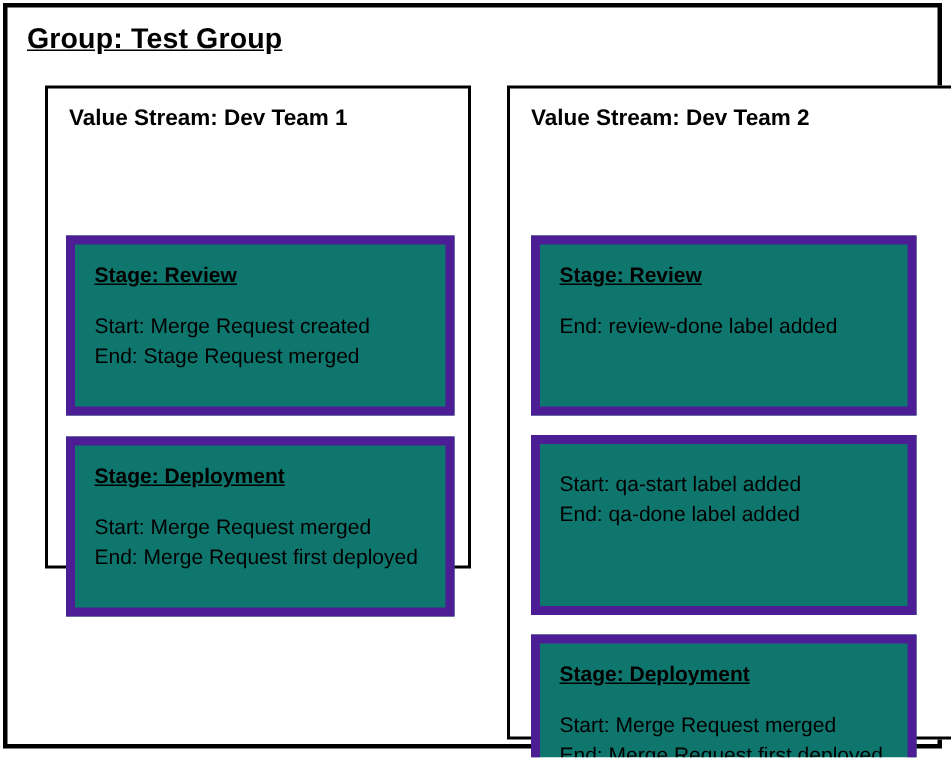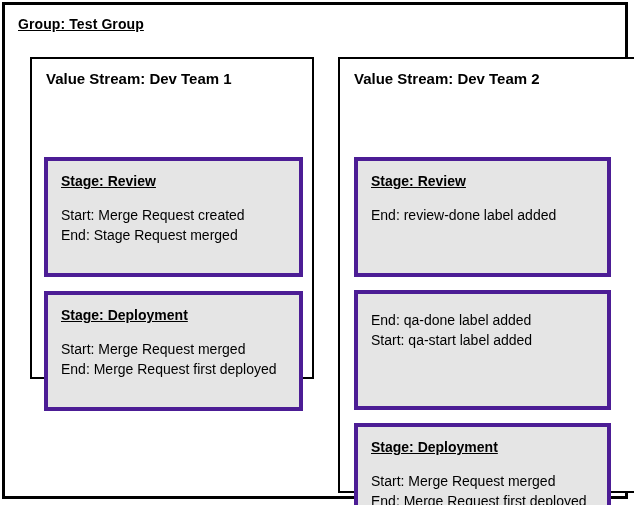--- a/index.html
+++ b/index.html
@@ -24,21 +24,21 @@
     width: 626px;
     height: 497px;
     border: 3px solid #000000;
     box-sizing: border-box;
     background: #ffffff;
   }
   .group-title {
     position: absolute;
     left: 13px;
     top: 11px;
-    font-size: 14px;
+    font-size: 19px;
     font-weight: bold;
     color: #000000;
     text-decoration: underline;
     letter-spacing: 0.1px;
     white-space: nowrap;
   }
   .stream {
     position: absolute;
     border: 2px solid #000000;
     box-sizing: border-box;
@@ -61,23 +61,23 @@
     position: absolute;
     left: 14px;
     top: 11px;
     font-size: 15px;
     font-weight: bold;
     color: #000000;
     white-space: nowrap;
   }
   .stage {
     position: absolute;
-    border: 4px solid #4c1d95;
+    border: 6px solid #4c1d95;
     box-sizing: border-box;
-    background: #e5e5e5;
+    background: #0f766e;
     left: 12px;
     width: 259px;
   }
   .stream-2 .stage {
     left: 14px;
     width: 257px;
   }
   .stage-title {
     font-size: 14px;
     font-weight: bold;
@@ -129,22 +129,22 @@
 
       <div class="stage" style="top:98px;height:120px;">
         <div class="stage-title">Stage: Review</div>
         <div class="stage-lines">
           <span class="stage-line">End: review-done label added</span>
         </div>
       </div>
 
       <div class="stage" style="top:231px;height:120px;">
         <div class="stage-lines">
+          <span class="stage-line">Start: qa-start label added</span>
           <span class="stage-line">End: qa-done label added</span>
-          <span class="stage-line">Start: qa-start label added</span>
         </div>
       </div>
 
       <div class="stage" style="top:364px;height:120px;">
         <div class="stage-title">Stage: Deployment</div>
         <div class="stage-lines">
           <span class="stage-line">Start: Merge Request merged</span>
           <span class="stage-line">End: Merge Request first deployed</span>
         </div>
       </div>

